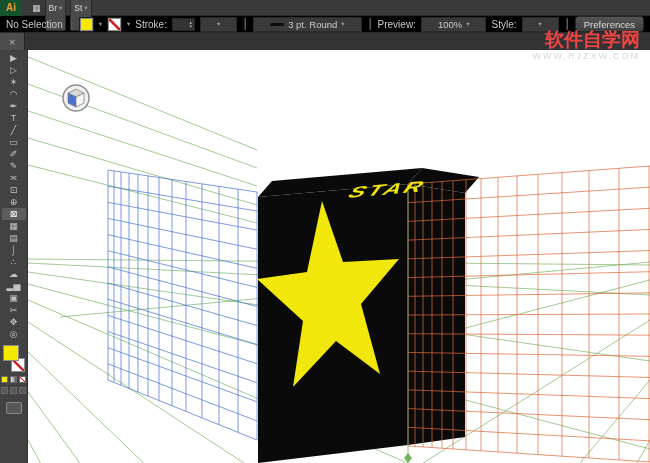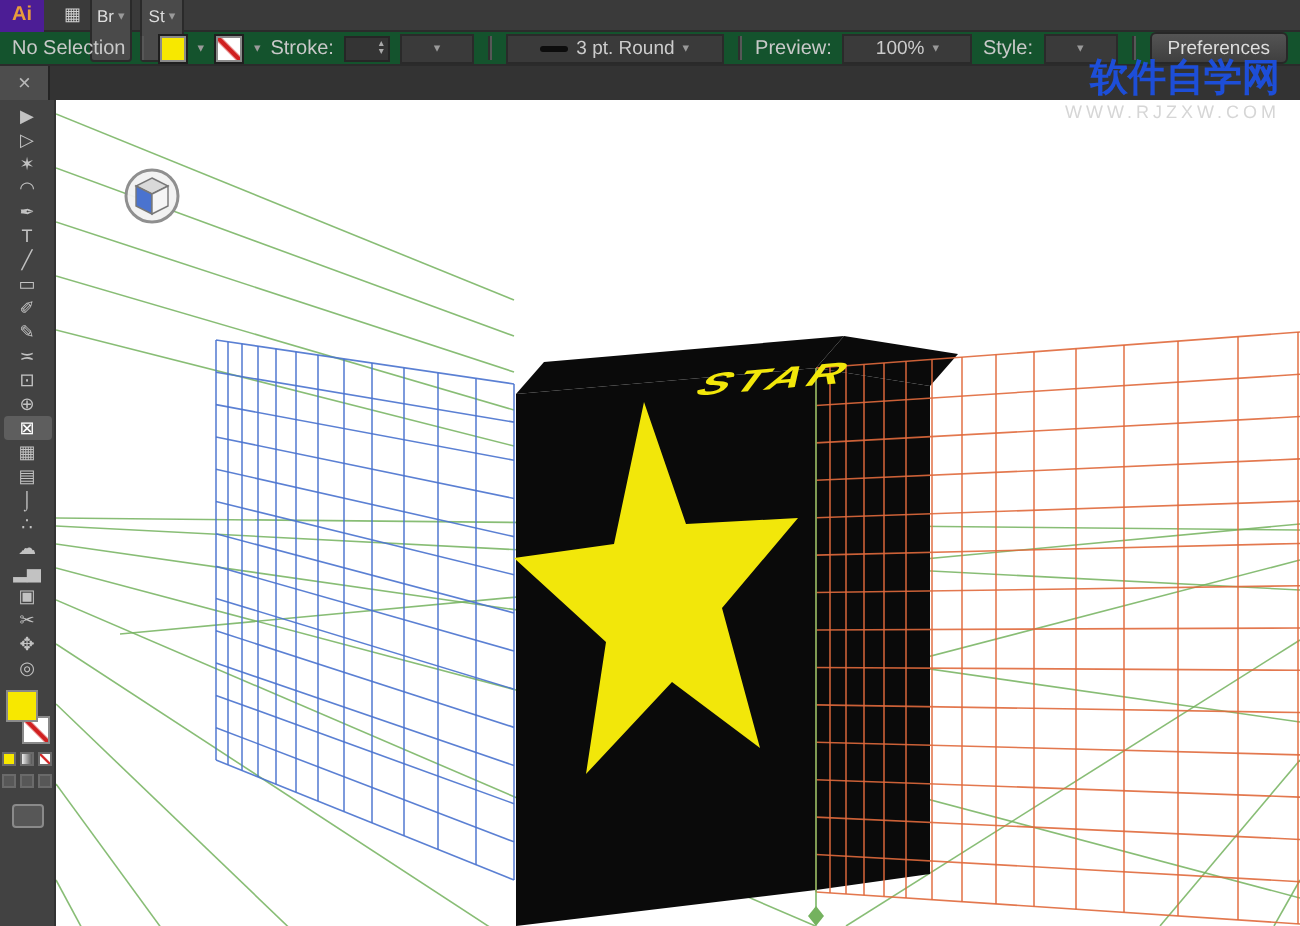--- a/index.html
+++ b/index.html
@@ -2,32 +2,32 @@
 <html><head>
 <meta charset="utf-8">
 <style>
   html,body{margin:0;padding:0;background:#222;}
   .app{position:relative;width:650px;height:463px;overflow:hidden;background:#fff;
        font-family:"Liberation Sans","DejaVu Sans",sans-serif;-webkit-font-smoothing:antialiased;}
 
   
   .menu-bar{height:16px;background:#3a3a3a;border-bottom:1px solid #2b2b2b;display:flex;align-items:center;
             font-size:10.5px;color:#d8d8d8;box-sizing:border-box;}
-  .ai-logo{width:22px;height:16px;background:#4c1d95;color:#e89c3c;font-weight:bold;font-size:10px;
+  .ai-logo{width:22px;height:16px;background:#14532d;color:#e89c3c;font-weight:bold;font-size:10px;
            display:flex;align-items:center;justify-content:center;flex:0 0 auto;text-align:center;}
   .menu-items{display:flex;align-items:center;height:100%;}
   .menu-item{padding:0 7px;line-height:16px;white-space:nowrap;cursor:default;}
   .menu-extras{display:flex;align-items:center;gap:4px;margin-left:10px;}
   .arrange-icon{font-size:9px;color:#cfcfcf;}
   .mini-btn{display:flex;align-items:center;gap:2px;height:12px;padding:16px 3px;background:#4a4a4a;
             border:1px solid #2a2a2a;border-radius:2px;color:#ddd;font-size:8.5px;}
   .tiny-caret{font-size:6.5px;color:#9a9a9a;}
 
   
-  .control-bar{height:17px;background:#14532d;border-bottom:1px solid #2b2b2b;display:flex;align-items:center;
+  .control-bar{height:17px;background:#000000;border-bottom:1px solid #2b2b2b;display:flex;align-items:center;
                padding:0 6px;gap:5px;font-size:10px;color:#c9c9c9;box-sizing:border-box;white-space:nowrap;}
   .sep{width:1px;height:12px;background:#2e2e2e;border-right:1px solid #575757;margin:0 2px;flex:0 0 auto;}
   .swatch{width:13px;height:13px;border:1px solid #1f1f1f;box-shadow:inset 0 0 0 1px #8a8a8a;flex:0 0 auto;}
   .swatch.fill{background:#f7e800;}
   .swatch.stroke{background:linear-gradient(45deg,#fff 40%,#d02020 46%,#d02020 54%,#fff 60%);}
   .spin{width:28px;height:13px;background:#343434;border:1px solid #262626;display:flex;align-items:center;
         justify-content:flex-end;padding:0 2px;box-sizing:border-box;}
   .spin .arrows{display:flex;flex-direction:column;font-size:5px;line-height:4px;color:#aaa;}
   .dd{height:13px;background:#3a3a3a;border:1px solid #2a2a2a;display:flex;align-items:center;
       padding:0 16px;gap:4px;font-size:9.5px;color:#cccccc;}
@@ -59,21 +59,21 @@
   .m-grad{background:linear-gradient(90deg,#eee,#555);}
   .m-none{background:linear-gradient(45deg,#fff 38%,#d02020 46%,#d02020 54%,#fff 62%);}
   .m-draw{background:#575757;}
   .screen-mode{width:14px;height:10px;border:1px solid #8a8a8a;background:#575757;margin-top:8px;border-radius:2px;}
 
   .canvas{position:relative;flex:1;background:#ffffff;overflow:hidden;}
   .canvas svg{position:absolute;left:0;top:0;display:block;}
 
   
   .watermark{position:absolute;right:10px;top:29px;z-index:9;text-align:right;pointer-events:none;}
-  .wm1{font-size:19px;font-weight:bold;color:#1d4ed8;line-height:21px;}
+  .wm1{font-size:19px;font-weight:bold;color:#ef4444;line-height:21px;}
   .wm2{font-size:9px;color:#d6d6d6;letter-spacing:2px;line-height:12px;}
 </style>
 </head>
 <body>
 
 <div class="app">
 
   <div class="menu-bar">
     <div class="ai-logo">Ai</div>
     <div class="menu-extras">

